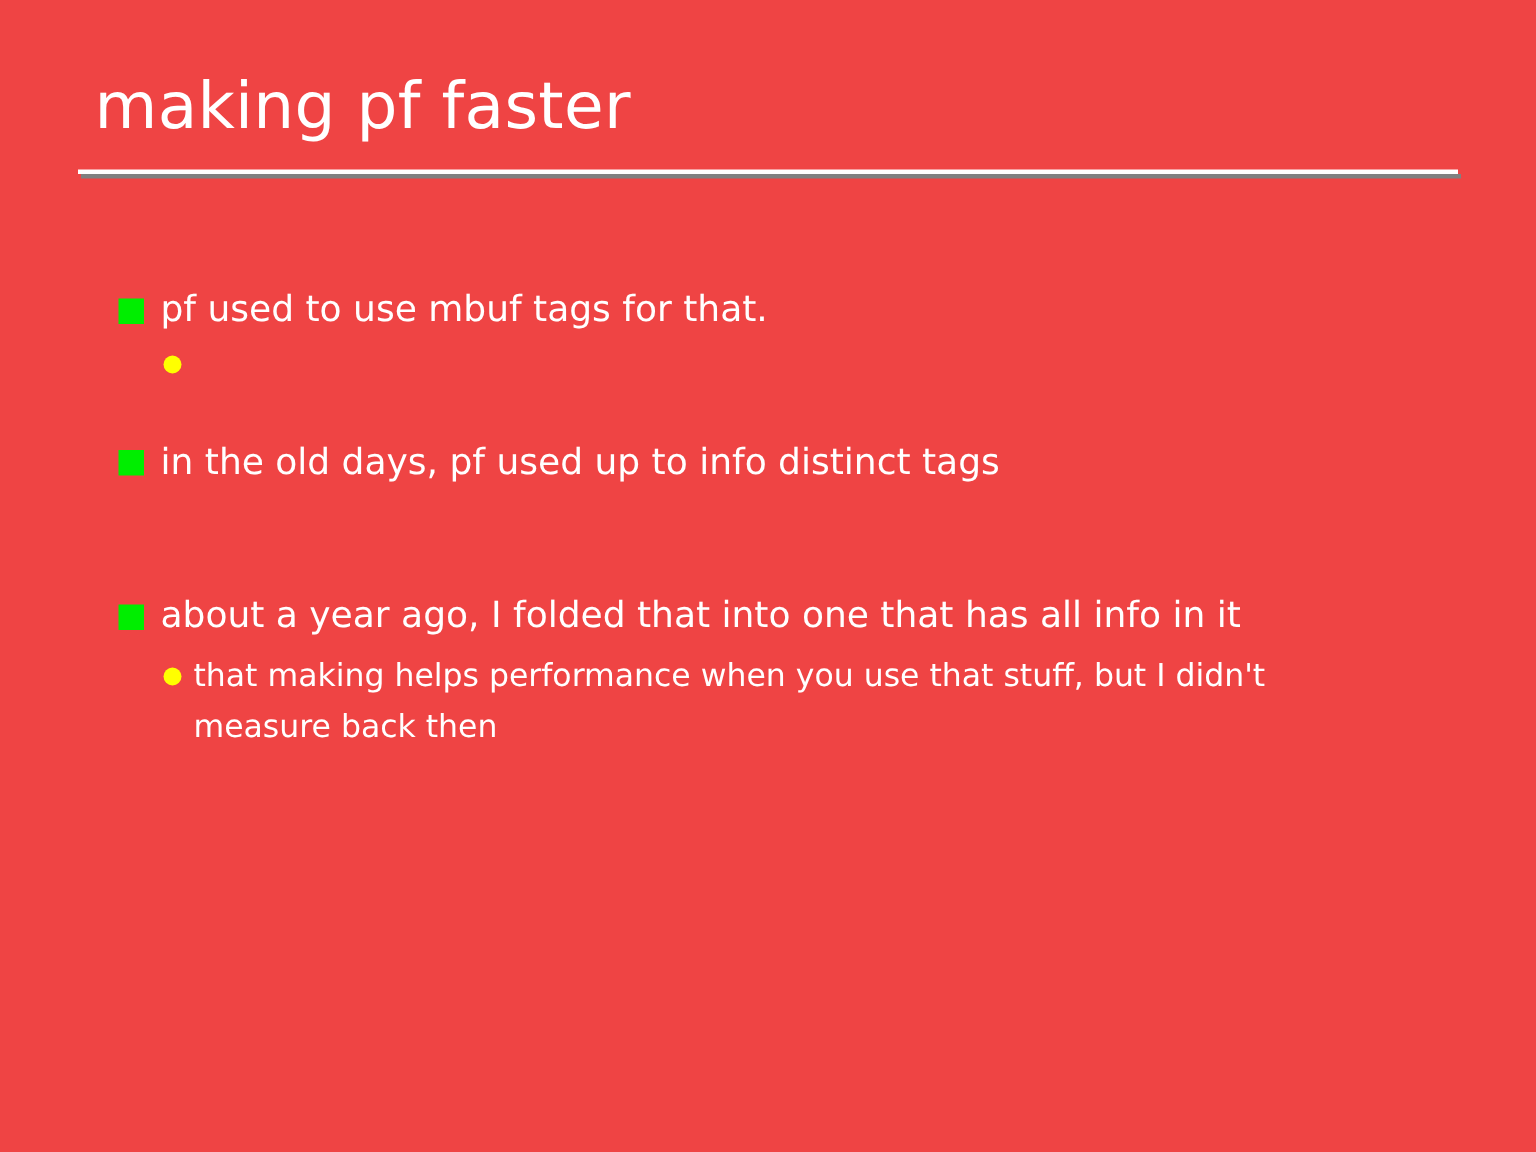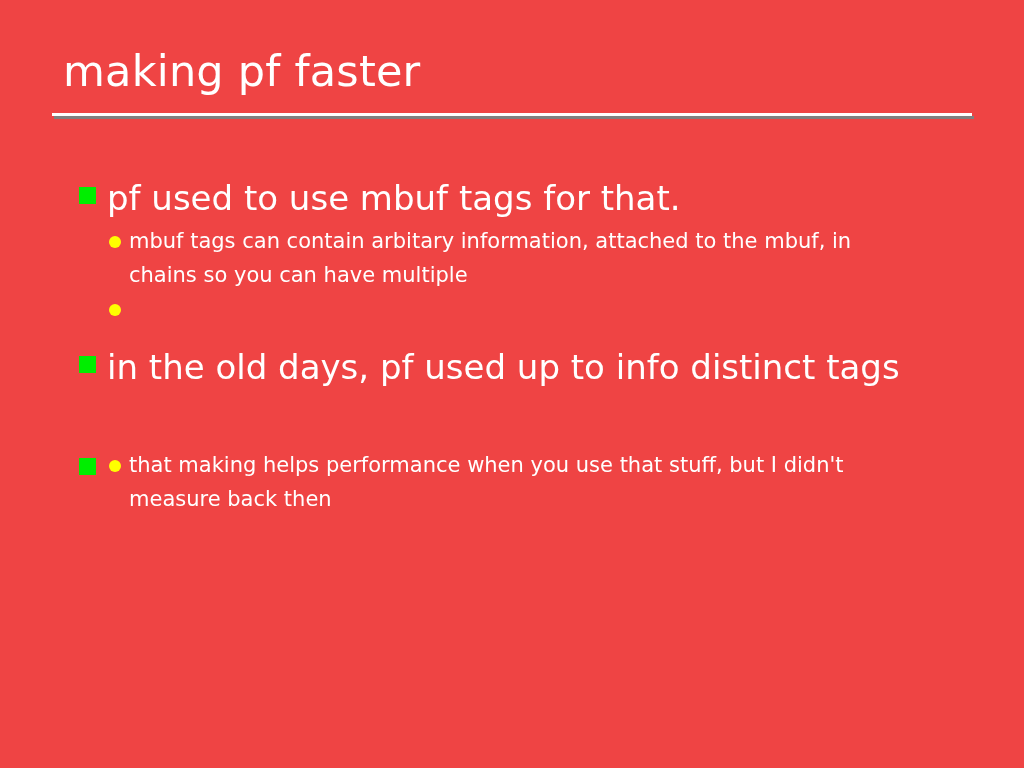--- a/index.html
+++ b/index.html
@@ -72,23 +72,24 @@
     padding: 0;
   }
 
   
   .lvl1 {
     position: relative;
     padding-left: 107px;
     padding-right: 60px;
     color: #ffffff;
     font-family: "DejaVu Sans", sans-serif;
-    font-size: 34px;
+    font-size: 24px;
     line-height: 1.53;
     min-height: 1px;
+    margin-top: 16px;
   }
   .lvl1 .marker {
     position: absolute;
     left: 79px;
     top: 0.44em;
     width: 17px;
     height: 17px;
     background: #00ee00;
     display: block;
   }
@@ -133,24 +134,20 @@
 
   <div class="body-block">
 
     <div class="bullet-group">
 
       <div class="lvl1" style="color: rgb(255, 255, 255);">
         <span class="marker" style="background: rgb(0, 238, 0);"></span>
         <span>pf used to use mbuf tags for that.</span>
       </div>
 
-      <div class="lvl2" style="color: rgb(255, 255, 255);">
-        <span class="marker" style="background: rgb(255, 255, 0);"></span>
-        <span>mbuf tags can contain arbitary information, attached to the mbuf, in chains so you can have multiple</span>
-      </div>
 
       <div class="lvl2" style="color: rgb(255, 255, 255);">
         <span class="marker" style="background: rgb(255, 255, 0);"></span>
       </div>
 
     </div>
 
     <div class="gap-lvl1"></div>
 
     <div class="bullet-group">
@@ -159,20 +156,21 @@
         <span>in the old days, pf used up to info distinct tags</span>
       </div>
     </div>
 
     <div class="gap-lvl1-b"></div>
 
     <div class="bullet-group">
 
       <div class="lvl1" style="color: rgb(255, 255, 255);">
         <span class="marker" style="background: rgb(0, 238, 0);"></span>
+        <span>about a year ago, I folded that into one that has all info in it</span>
       </div>
 
       <div class="spacer-sub"></div>
 
       <div class="lvl2" style="color: rgb(255, 255, 255);">
         <span class="marker" style="background: rgb(255, 255, 0);"></span>
         <span>that making helps performance when you use that stuff, but I didn't measure back then</span>
       </div>
 
     </div>

